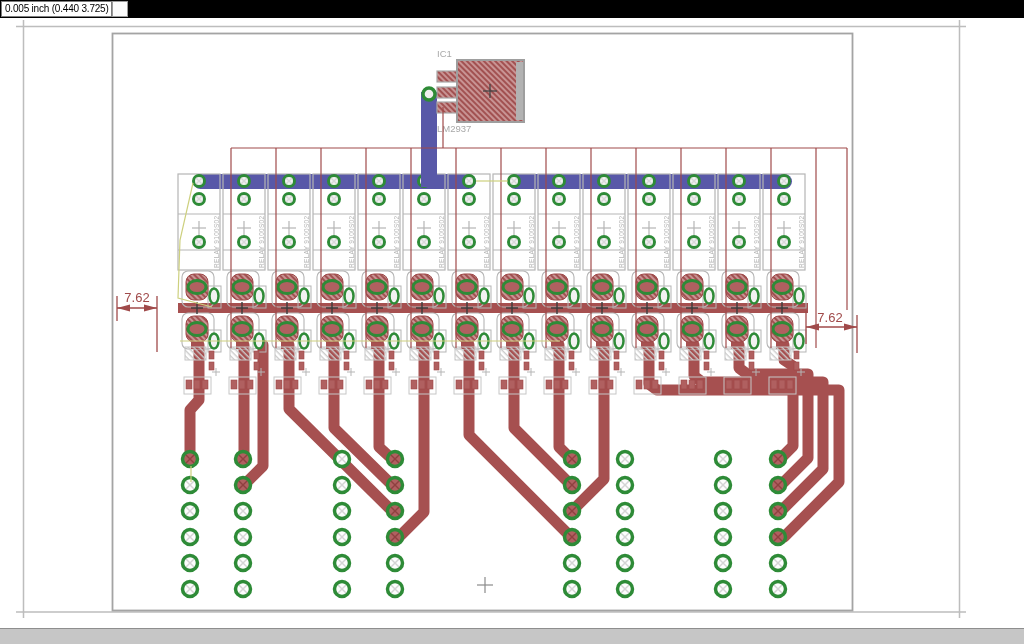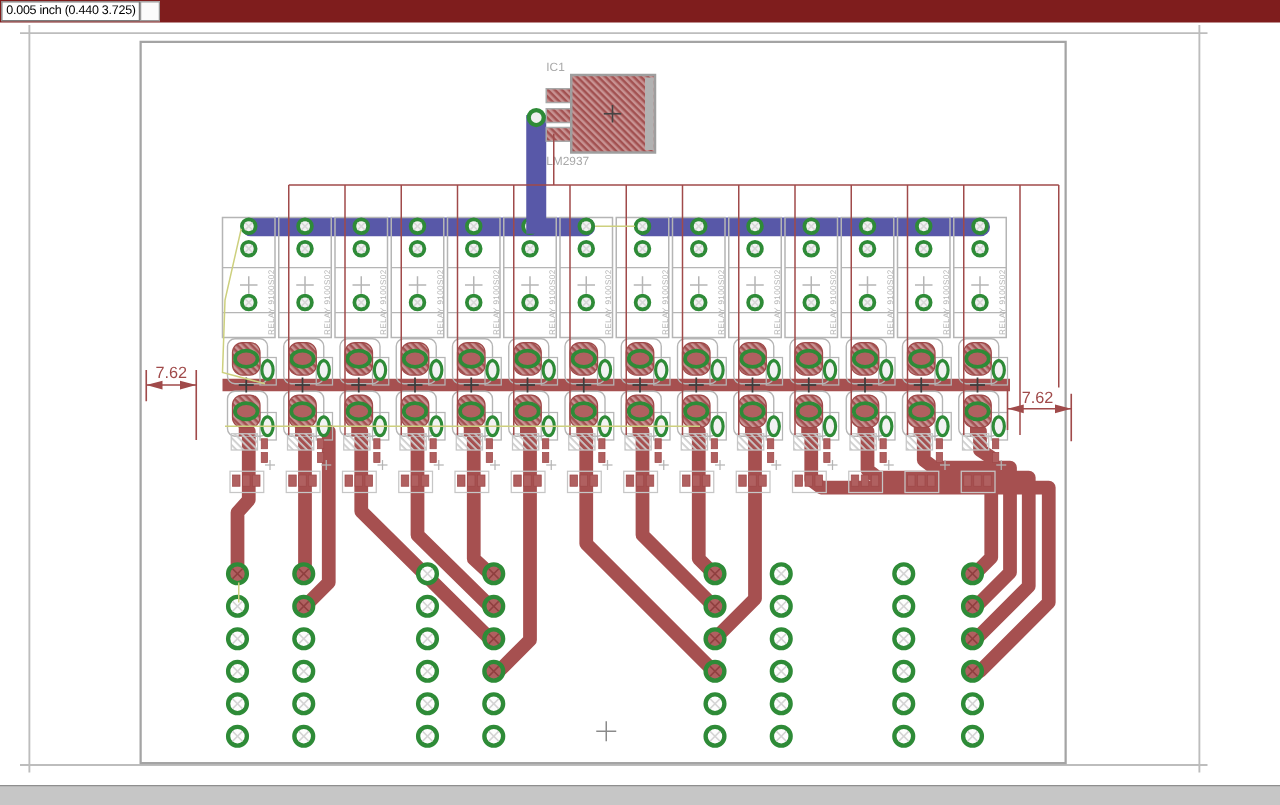--- a/index.html
+++ b/index.html
@@ -1,18 +1,18 @@
 <!DOCTYPE html>
 <html><head>
 <meta charset="utf-8">
 <style>
   html,body{margin:0;padding:0;}
   body{width:1024px;height:644px;background:#ffffff;overflow:hidden;
        font-family:"Liberation Sans",sans-serif;position:relative;}
-  .toolbar{position:absolute;left:0;top:0;width:1024px;height:18px;background:#7f1d1d;}
+  .toolbar{position:absolute;left:0;top:0;width:1024px;height:18px;background:#000000;}
   .coord-box{position:absolute;left:1px;top:1px;width:106px;height:14px;background:#ffffff;
              border:1px solid #7d7d7d;font-size:10px;line-height:14px;padding-left:3px;
              color:#000;white-space:nowrap;letter-spacing:-0.2px;}
   .mini-box{position:absolute;left:112px;top:1px;width:14px;height:14px;background:#fbfbfb;
             border:1px solid #9a9a9a;}
   .taskbar{position:absolute;left:0;top:628px;width:1024px;height:16px;background:#c6c6c6;
            border-top:1px solid #8e8e8e;}
   svg text{font-family:"Liberation Sans",sans-serif;}
 </style>
 </head>

